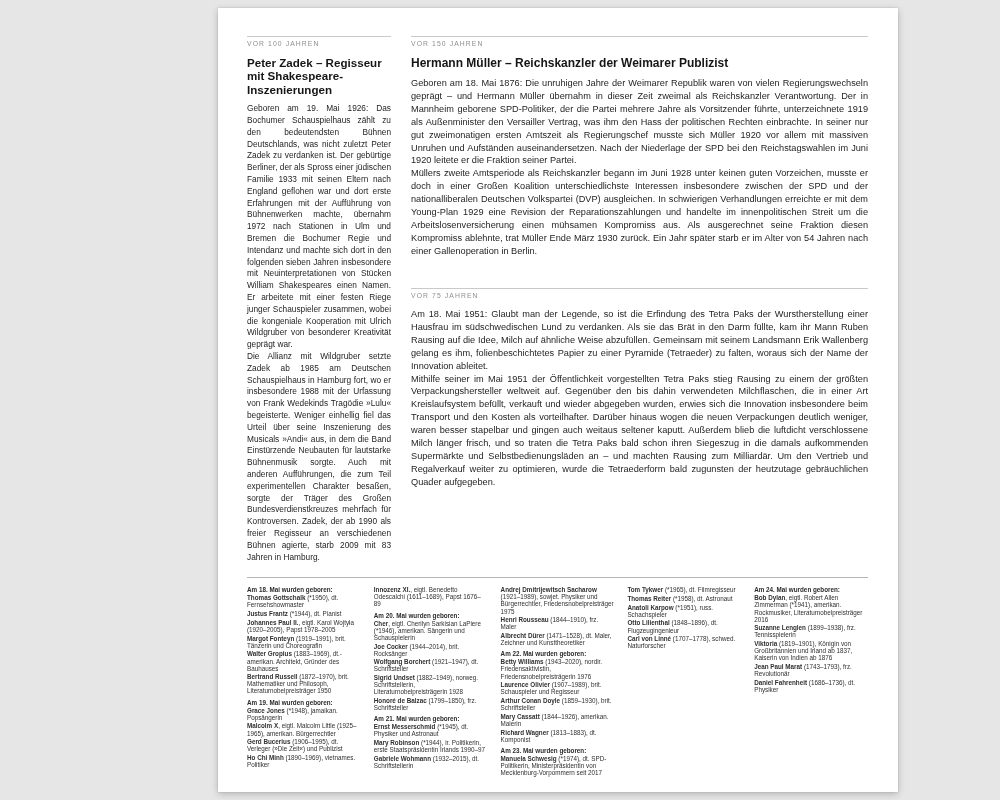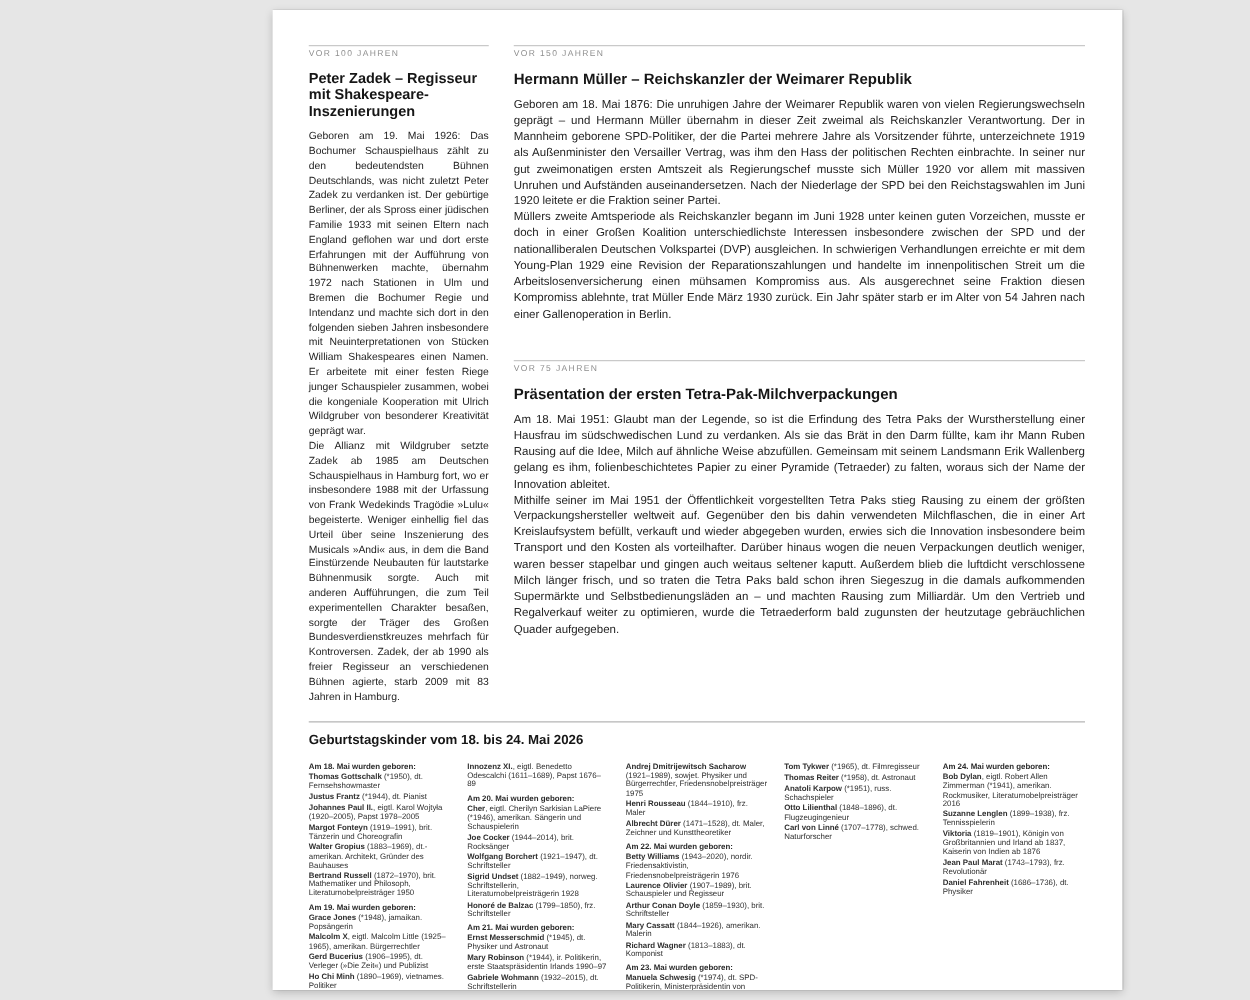--- a/index.html
+++ b/index.html
@@ -55,37 +55,35 @@
           <div class="kicker">VOR 100 JAHREN</div>
           <h1 class="small">Peter Zadek – Regisseur mit Shakespeare-Inszenierungen</h1>
           <p class="body"><strong>Geboren am 19. Mai 1926:</strong> <span>Das Bochumer Schauspielhaus zählt zu den bedeutendsten Bühnen Deutschlands, was nicht zuletzt Peter Zadek zu verdanken ist. Der gebürtige Berliner, der als Spross einer jüdischen Familie 1933 mit seinen Eltern nach England geflohen war und dort erste Erfahrungen mit der Aufführung von Bühnenwerken machte, übernahm 1972 nach Stationen in Ulm und Bremen die Bochumer Regie und Intendanz und machte sich dort in den folgenden sieben Jahren insbesondere mit Neuinterpretationen von Stücken William Shakespeares einen Namen. Er arbeitete mit einer festen Riege junger Schauspieler zusammen, wobei die kongeniale Kooperation mit Ulrich Wildgruber von besonderer Kreativität geprägt war.</span></p>
           <p class="body">Die Allianz mit Wildgruber setzte Zadek ab 1985 am Deutschen Schauspielhaus in Hamburg fort, wo er insbesondere 1988 mit der Urfassung von Frank Wedekinds Tragödie »Lulu« begeisterte. Weniger einhellig fiel das Urteil über seine Inszenierung des Musicals »Andi« aus, in dem die Band Einstürzende Neubauten für lautstarke Bühnenmusik sorgte. Auch mit anderen Aufführungen, die zum Teil experimentellen Charakter besaßen, sorgte der Träger des Großen Bundesverdienstkreuzes mehrfach für Kontroversen. Zadek, der ab 1990 als freier Regisseur an verschiedenen Bühnen agierte, starb 2009 mit 83 Jahren in Hamburg.</p>
         </section>
       </div>
 
       <div class="col-right">
         <section class="article art-mueller">
           <div class="kicker">VOR 150 JAHREN</div>
-          <h1 class="wide">Hermann Müller – Reichskanzler der Weimarer Republik</h1>
+          <h1 class="wide">Hermann Müller – Reichskanzler der Weimarer Publizist</h1>
           <p class="body"><strong>Geboren am 18. Mai 1876:</strong> <span>Die unruhigen Jahre der Weimarer Republik waren von vielen Regierungswechseln geprägt – und Hermann Müller übernahm in dieser Zeit zweimal als Reichskanzler Verantwortung. Der in Mannheim geborene SPD-Politiker, der die Partei mehrere Jahre als Vorsitzender führte, unterzeichnete 1919 als Außenminister den Versailler Vertrag, was ihm den Hass der politischen Rechten einbrachte. In seiner nur gut zweimonatigen ersten Amtszeit als Regierungschef musste sich Müller 1920 vor allem mit massiven Unruhen und Aufständen auseinandersetzen. Nach der Niederlage der SPD bei den Reichstagswahlen im Juni 1920 leitete er die Fraktion seiner Partei.</span></p>
           <p class="body">Müllers zweite Amtsperiode als Reichskanzler begann im Juni 1928 unter keinen guten Vorzeichen, musste er doch in einer Großen Koalition unterschiedlichste Interessen insbesondere zwischen der SPD und der nationalliberalen Deutschen Volkspartei (DVP) ausgleichen. In schwierigen Verhandlungen erreichte er mit dem Young-Plan 1929 eine Revision der Reparationszahlungen und handelte im innenpolitischen Streit um die Arbeitslosenversicherung einen mühsamen Kompromiss aus. Als ausgerechnet seine Fraktion diesen Kompromiss ablehnte, trat Müller Ende März 1930 zurück. Ein Jahr später starb er im Alter von 54 Jahren nach einer Gallenoperation in Berlin.</p>
         </section>
 
         <section class="article">
           <div class="kicker">VOR 75 JAHREN</div>
-          <h1 class="wide">Präsentation der ersten Tetra-Pak-Milchverpackungen</h1>
           <p class="body"><strong>Am 18. Mai 1951:</strong> <span>Glaubt man der Legende, so ist die Erfindung des Tetra Paks der Wurstherstellung einer Hausfrau im südschwedischen Lund zu verdanken. Als sie das Brät in den Darm füllte, kam ihr Mann Ruben Rausing auf die Idee, Milch auf ähnliche Weise abzufüllen. Gemeinsam mit seinem Landsmann Erik Wallenberg gelang es ihm, folienbeschichtetes Papier zu einer Pyramide (Tetraeder) zu falten, woraus sich der Name der Innovation ableitet.</span></p>
           <p class="body">Mithilfe seiner im Mai 1951 der Öffentlichkeit vorgestellten Tetra Paks stieg Rausing zu einem der größten Verpackungshersteller weltweit auf. Gegenüber den bis dahin verwendeten Milchflaschen, die in einer Art Kreislaufsystem befüllt, verkauft und wieder abgegeben wurden, erwies sich die Innovation insbesondere beim Transport und den Kosten als vorteilhafter. Darüber hinaus wogen die neuen Verpackungen deutlich weniger, waren besser stapelbar und gingen auch weitaus seltener kaputt. Außerdem blieb die luftdicht verschlossene Milch länger frisch, und so traten die Tetra Paks bald schon ihren Siegeszug in die damals aufkommenden Supermärkte und Selbstbedienungsläden an – und machten Rausing zum Milliardär. Um den Vertrieb und Regalverkauf weiter zu optimieren, wurde die Tetraederform bald zugunsten der heutzutage gebräuchlichen Quader aufgegeben.</p>
         </section>
       </div>
 
     </div>
 
     <div class="birthdays">
-      <h2>Geburtstagskinder vom 18. bis 24. Mai 2026</h2>
       <div class="bcols">
 
       <div class="bcol">
             <div>
 
             <div class="bblock">
                   <div class="bheader">Am 18. Mai wurden geboren:</div>
                   <div>
 
                   <div class="bentry"><span class="bname">Thomas Gottschalk</span><span class="bdetail"> (*1950), dt. Fernsehshowmaster</span></div>

